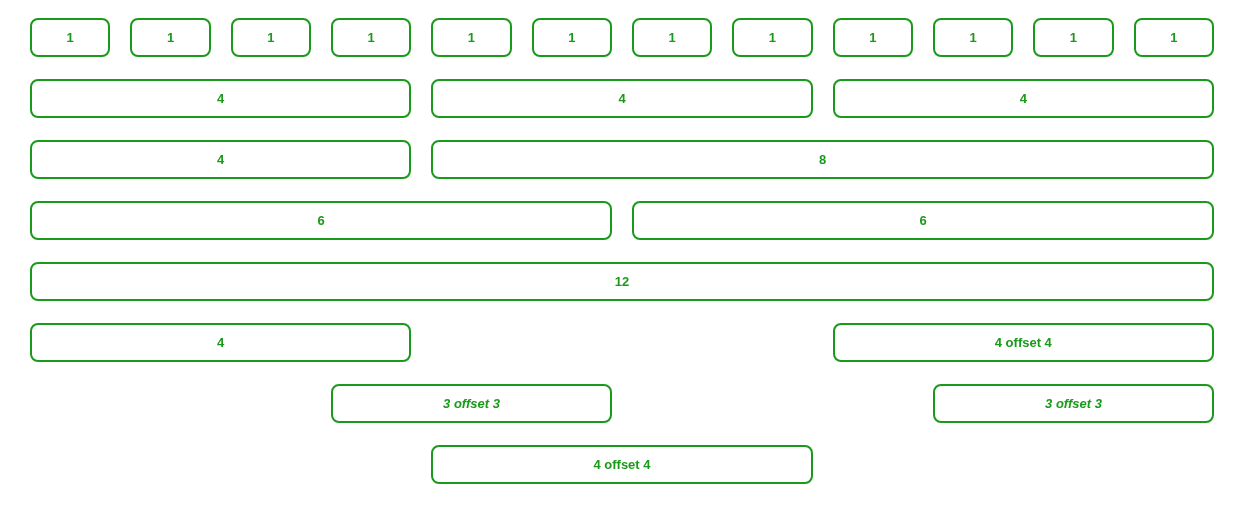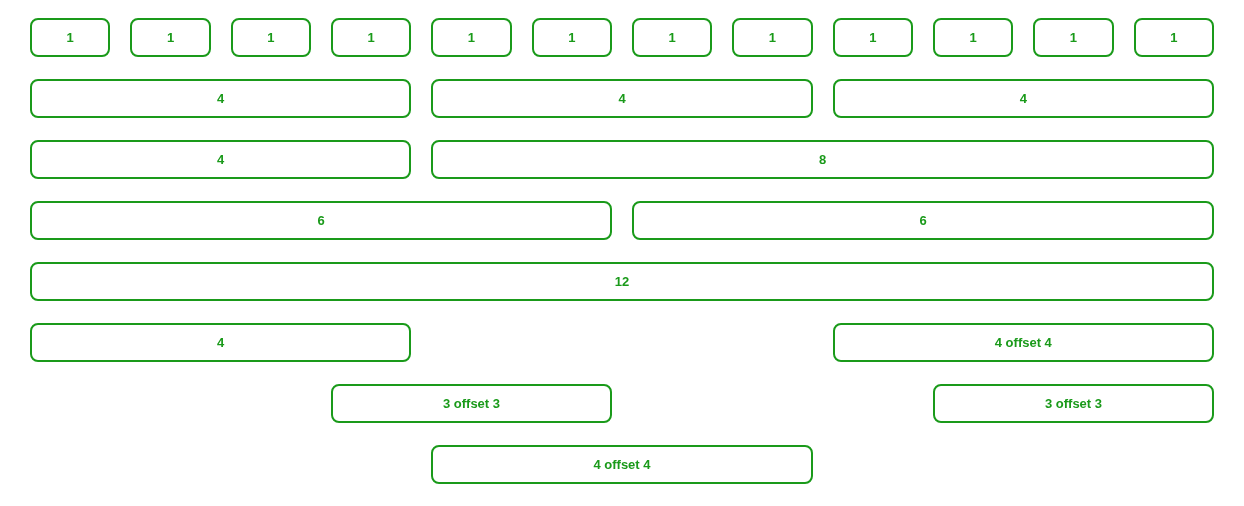--- a/index.html
+++ b/index.html
@@ -20,21 +20,21 @@
       border: 2px solid #1a9a1a;
       border-radius: 8px;
       color: #1a9a1a;
       font-weight: bold;
       font-size: 13px;
       text-align: center;
       padding: 10px 4px;
       background: #fff;
     }
     .w1 { width: 8.3333%; }
-    .w3 { width: 25%; }
+    .w3 { width: 25%; font-style: italic; }
     .w4 { width: 33.3333%; }
     .w6 { width: 50%; }
     .w8 { width: 66.6667%; }
     .w12 { width: 100%; }
     .off3 { margin-left: 25%; }
     .off4 { margin-left: 33.3333%; }
   </style>
 </head>
 <body>
 

